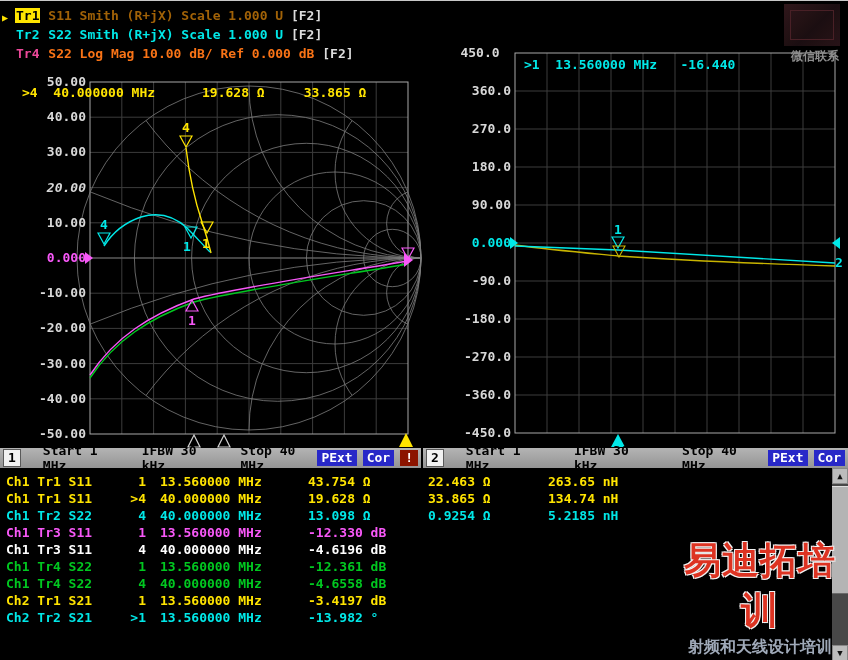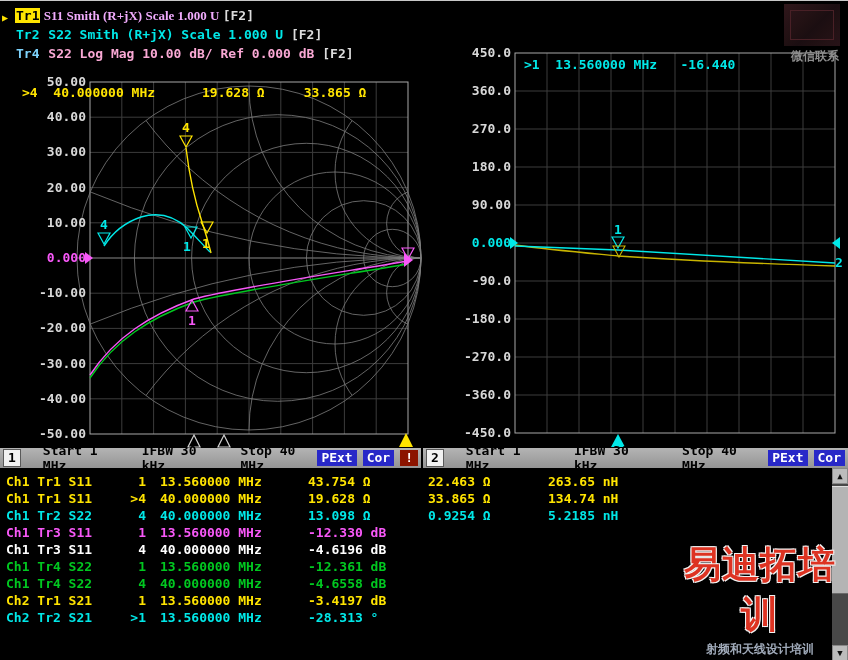--- a/index.html
+++ b/index.html
@@ -47,39 +47,39 @@
   
   .wm-logo{position:absolute;right:8px;top:3px;width:56px;height:42px;z-index:10;opacity:.95;
     background:linear-gradient(135deg,#33191d 0%,#1d0f12 55%,#2b151a 100%)}
   .wm-logo::after{content:"";position:absolute;inset:6px;border:1px solid #4d2229}
   .wm-wechat-text{position:absolute;right:9px;top:47px;font-size:12px;color:#8f8f8f;z-index:10;
     font-family:"DejaVu Sans",sans-serif}
   .wm-brand{position:absolute;right:2px;bottom:2px;width:172px;text-align:center;z-index:11;
     pointer-events:none;font-family:"DejaVu Sans",sans-serif}
   .wm-brand-title{font-size:37px;font-weight:bold;color:#dd3322;letter-spacing:1px;
     text-shadow:-1px -1px 0 #f2f2f2,1px -1px 0 #f2f2f2,-1px 1px 0 #f2f2f2,1px 1px 0 #f2f2f2}
-  .wm-brand-sub{font-size:12px;color:#bcc8da;opacity:.85;margin-top:1px}
+  .wm-brand-sub{font-size:16px;color:#bcc8da;opacity:.85;margin-top:1px}
   .mk{font:bold 13px "DejaVu Sans Mono",monospace;text-anchor:middle}
 </style>
 </head>
 <body>
 
 <div class="screen">
 
   <div class="hdr" id="left-traces" style="left:2px;top:5px">
-      <div class="trace-line active"><span class="arrow">▶</span><span class="tname">Tr1</span><span class="tdesc" style="color: #f0abfc; font-family: Liberation Serif, serif;"> S11 Smith (R+jX) Scale 1.000 U </span><span class="ttag">[F2]</span></div>
+      <div class="trace-line active"><span class="arrow">▶</span><span class="tname">Tr1</span><span class="tdesc" style="color: #a16207;"> S11 Smith (R+jX) Scale 1.000 U </span><span class="ttag">[F2]</span></div>
       <div class="trace-line"><span class="tname" style="color: rgb(0, 232, 232);">Tr2</span><span class="tdesc" style="color: rgb(0, 232, 232);"> S22 Smith (R+jX) Scale 1.000 U </span><span class="ttag">[F2]</span></div>
-      <div class="trace-line"><span class="tname" style="color: #7dd3fc;">Tr4</span><span class="tdesc" style="color: #f9a8d4;"> S22 Log Mag 10.00 dB/ Ref 0.000 dB </span><span class="ttag">[F2]</span></div>
+      <div class="trace-line"><span class="tname" style="color: #ec4899;">Tr4</span><span class="tdesc" style="color: #f97316;"> S22 Log Mag 10.00 dB/ Ref 0.000 dB </span><span class="ttag">[F2]</span></div>
     </div>
   <div class="readout" style="left:22px;top:84px;color:#ffe400">&gt;4  40.000000 MHz      19.628 Ω     33.865 Ω</div>
   <div class="ylab-wrap" id="left-ylabels" style="left:24px">
       <div class="ylab" style="top: 73px;">50.00</div>
       <div class="ylab" style="top: 108.2px;">40.00</div>
       <div class="ylab" style="top: 143.4px;">30.00</div>
-      <div class="ylab" style="top: 178.6px;">20.00</div>
+      <div class="ylab" style="top: 178.6px; font-style: italic;">20.00</div>
       <div class="ylab" style="top: 213.8px;">10.00</div>
       <div class="ylab" style="top: 249px; color: rgb(248, 88, 248);">0.000</div>
       <div class="ylab" style="top: 284.2px;">-10.00</div>
       <div class="ylab" style="top: 319.4px;">-20.00</div>
       <div class="ylab" style="top: 354.6px;">-30.00</div>
       <div class="ylab" style="top: 389.8px;">-40.00</div>
       <div class="ylab" style="top: 425px;">-50.00</div>
     </div>
 
   <svg class="chart" style="left:0" width="422" height="447" viewBox="0 0 422 447">
@@ -145,21 +145,21 @@
     <polygon points="402,247 414,247 408,258" fill="none" stroke="#f858f8" stroke-width="1.2"></polygon>
     <polygon points="404,252 404,266 413,259" fill="#f858f8"></polygon>
 
     <polygon points="188,446 200,446 194,434" fill="none" stroke="#d0d0d0" stroke-width="1.2"></polygon>
     <polygon points="218,446 230,446 224,434" fill="none" stroke="#d0d0d0" stroke-width="1.2"></polygon>
     <polygon points="399,446 413,446 406,432" fill="#ffe400"></polygon>
   </svg>
 
   <div class="readout" style="left:524px;top:56px;color:#00e8e8">&gt;1  13.560000 MHz   -16.440</div>
   <div class="ylab-wrap" id="right-ylabels" style="left:449px">
-      <div class="ylab" style="top: 44px;">450.0</div>
+      <div class="ylab" style="top: 44px; text-align: center;">450.0</div>
       <div class="ylab" style="top: 82px;">360.0</div>
       <div class="ylab" style="top: 120px;">270.0</div>
       <div class="ylab" style="top: 158px;">180.0</div>
       <div class="ylab" style="top: 196px;">90.00</div>
       <div class="ylab" style="top: 234px; color: rgb(0, 232, 232);">0.000</div>
       <div class="ylab" style="top: 272px;">-90.0</div>
       <div class="ylab" style="top: 310px;">-180.0</div>
       <div class="ylab" style="top: 348px;">-270.0</div>
       <div class="ylab" style="top: 386px;">-360.0</div>
       <div class="ylab" style="top: 424px;">-450.0</div>
@@ -210,21 +210,21 @@
 
   <div class="mtable" id="mtable-rows">
       <div class="mrow" style="color: rgb(255, 228, 0);"><span class="mt-trace">Ch1 Tr1 S11</span><span class="mt-mkr">1</span><span class="mt-freq">13.560000 MHz</span><span class="mt-v1">43.754 Ω</span><span class="mt-v2">22.463 Ω</span><span class="mt-v3">263.65 nH</span></div>
       <div class="mrow" style="color: rgb(255, 228, 0);"><span class="mt-trace">Ch1 Tr1 S11</span><span class="mt-mkr">&gt;4</span><span class="mt-freq">40.000000 MHz</span><span class="mt-v1">19.628 Ω</span><span class="mt-v2">33.865 Ω</span><span class="mt-v3">134.74 nH</span></div>
       <div class="mrow" style="color: rgb(0, 232, 232);"><span class="mt-trace">Ch1 Tr2 S22</span><span class="mt-mkr">4</span><span class="mt-freq">40.000000 MHz</span><span class="mt-v1">13.098 Ω</span><span class="mt-v2">0.9254 Ω</span><span class="mt-v3">5.2185 nH</span></div>
       <div class="mrow" style="color: rgb(248, 88, 248);"><span class="mt-trace">Ch1 Tr3 S11</span><span class="mt-mkr">1</span><span class="mt-freq">13.560000 MHz</span><span class="mt-v1">-12.330 dB</span><span class="mt-v2"></span><span class="mt-v3"></span></div>
       <div class="mrow" style="color: #ffffff;"><span class="mt-trace">Ch1 Tr3 S11</span><span class="mt-mkr">4</span><span class="mt-freq">40.000000 MHz</span><span class="mt-v1">-4.6196 dB</span><span class="mt-v2"></span><span class="mt-v3"></span></div>
       <div class="mrow" style="color: rgb(0, 200, 32);"><span class="mt-trace">Ch1 Tr4 S22</span><span class="mt-mkr">1</span><span class="mt-freq">13.560000 MHz</span><span class="mt-v1">-12.361 dB</span><span class="mt-v2"></span><span class="mt-v3"></span></div>
       <div class="mrow" style="color: rgb(0, 200, 32);"><span class="mt-trace">Ch1 Tr4 S22</span><span class="mt-mkr">4</span><span class="mt-freq">40.000000 MHz</span><span class="mt-v1">-4.6558 dB</span><span class="mt-v2"></span><span class="mt-v3"></span></div>
       <div class="mrow" style="color: rgb(255, 228, 0);"><span class="mt-trace">Ch2 Tr1 S21</span><span class="mt-mkr">1</span><span class="mt-freq">13.560000 MHz</span><span class="mt-v1">-3.4197 dB</span><span class="mt-v2"></span><span class="mt-v3"></span></div>
-      <div class="mrow" style="color: rgb(0, 232, 232);"><span class="mt-trace">Ch2 Tr2 S21</span><span class="mt-mkr">&gt;1</span><span class="mt-freq">13.560000 MHz</span><span class="mt-v1">-28.313 °</span><span class="mt-v2"></span><span class="mt-v3"></span></div>
+      <div class="mrow" style="color: rgb(0, 232, 232);"><span class="mt-trace">Ch2 Tr2 S21</span><span class="mt-mkr">&gt;1</span><span class="mt-freq">13.560000 MHz</span><span class="mt-v1">-13.982 °</span><span class="mt-v2"></span><span class="mt-v3"></span></div>
     </div>
 
   <div class="sbar">
     <div class="sbtn">
         <span>▲</span>
       </div>
     <div class="strack">
       <div class="sthumb"></div>
     </div>
     <div class="sbtn">

